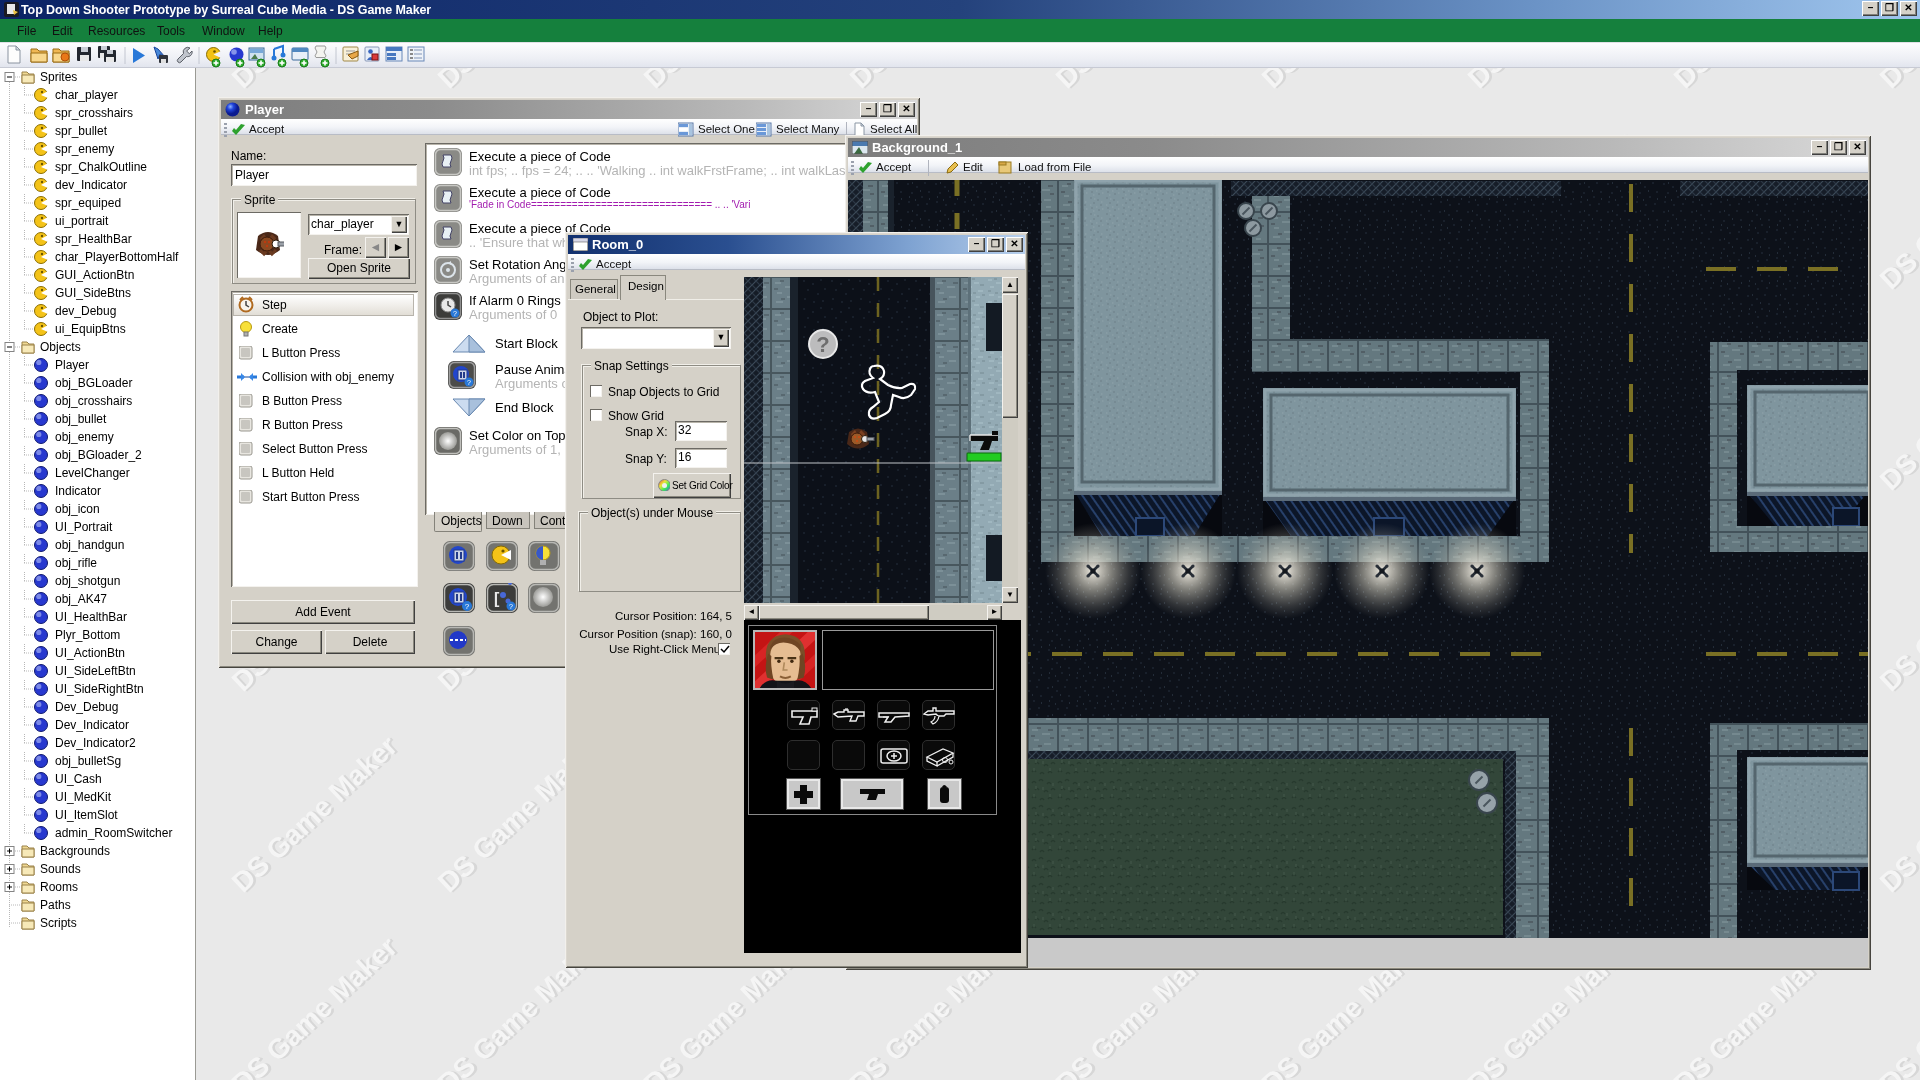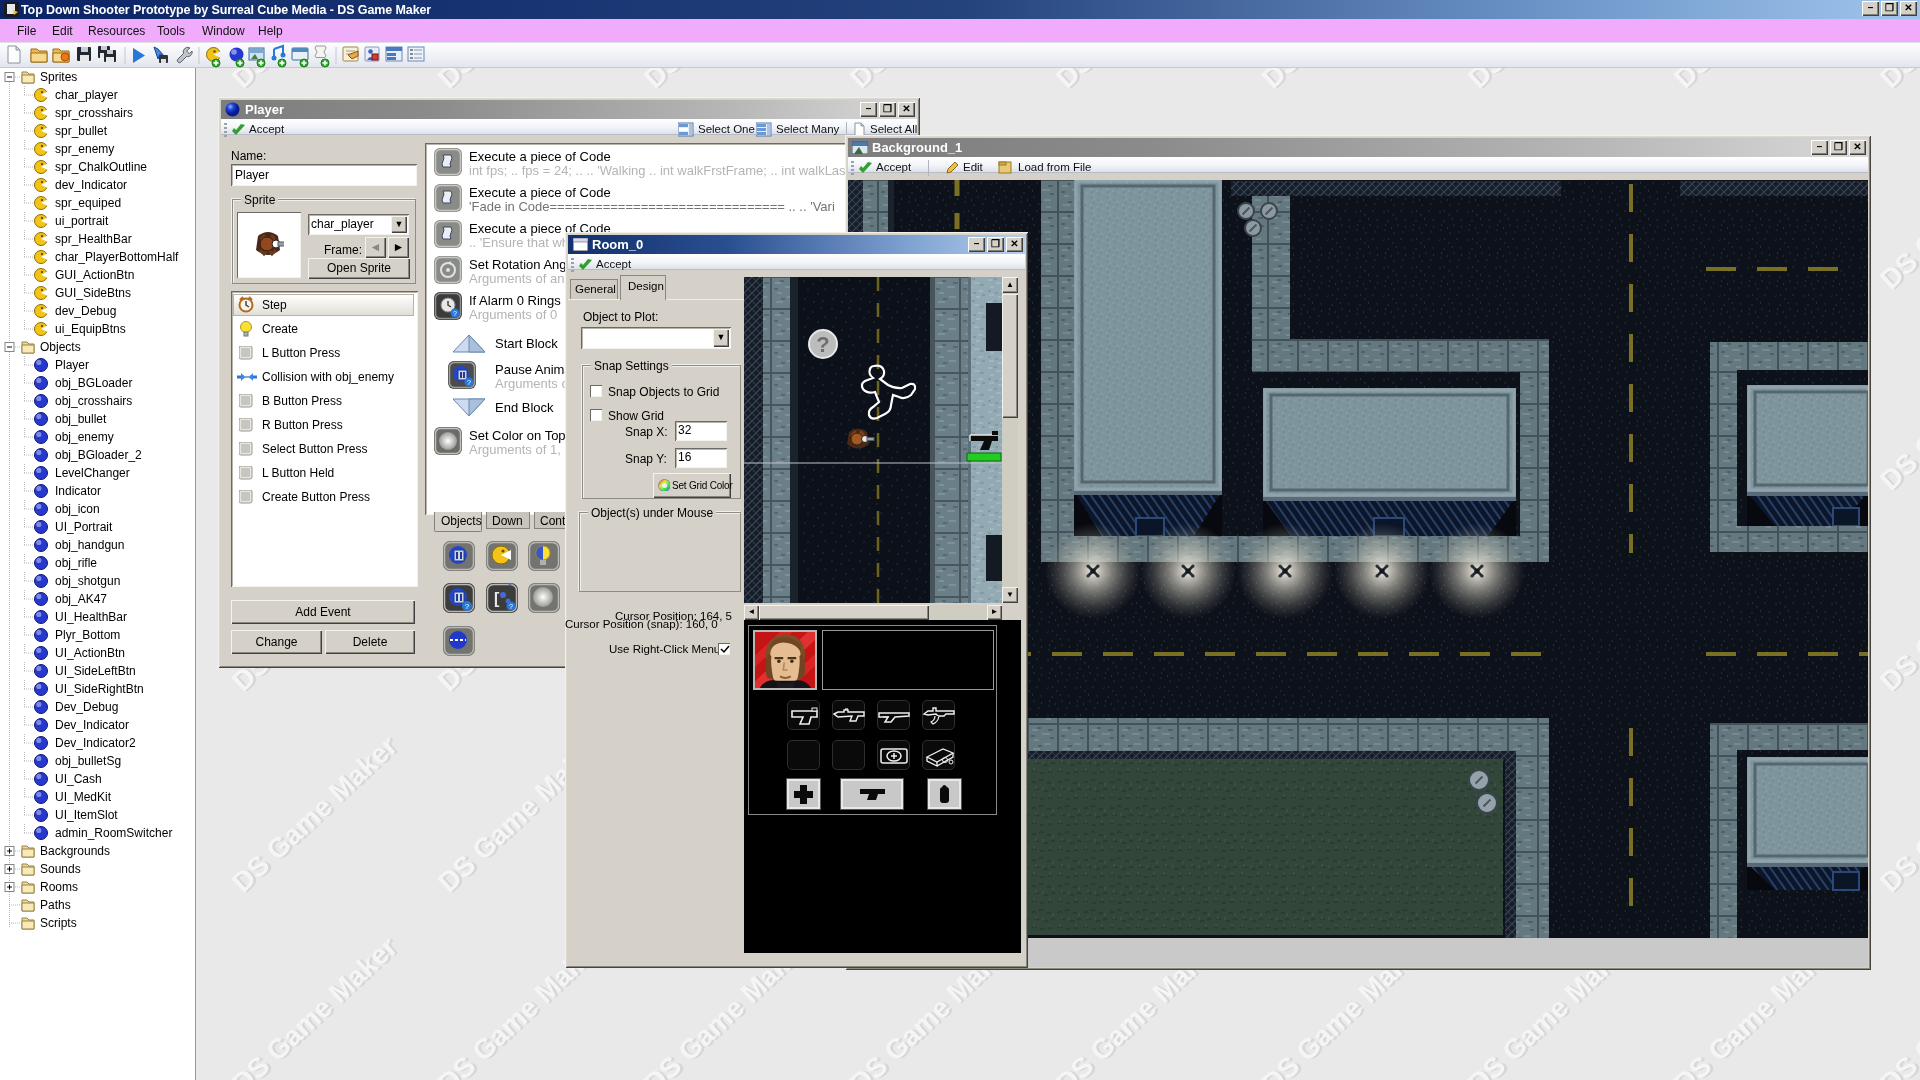--- a/index.html
+++ b/index.html
@@ -1,18 +1,18 @@
 <!DOCTYPE html>
 <html><head><meta charset="utf-8"><style>
 *{margin:0;padding:0;box-sizing:border-box}
 html,body{width:1920px;height:1080px;overflow:hidden;font-family:"Liberation Sans",sans-serif;background:#e9e9e9}
 .abs{position:absolute}
 #titlebar{position:absolute;left:0;top:0;width:1920px;height:19px;background:linear-gradient(90deg,#0b2366 0%,#24427c 50%,#6b93c6 80%,#a0c6ee 100%)}
 #titlebar .txt{position:absolute;left:21px;top:2.5px;color:#fff;font-size:12.5px;font-weight:bold;letter-spacing:-0.1px}
-#menubar{position:absolute;left:0;top:19px;width:1920px;height:24px;background:#f0abfc;border-bottom:1px solid #e0e0e6}
+#menubar{position:absolute;left:0;top:19px;width:1920px;height:24px;background:#15803d;border-bottom:1px solid #e0e0e6}
 #menubar span{position:absolute;top:5px;font-size:12px;color:#111}
 #toolbar{position:absolute;left:0;top:43px;width:1920px;height:25px;background:linear-gradient(180deg,#fdfdfe,#eceef4 70%,#e2e5ee);border-bottom:1px solid #c7cad4}
 #tree{position:absolute;left:0;top:68px;width:196px;height:1012px;background:#ffffff;border-right:1px solid #9a9a94}
 #desktop{position:absolute;left:197px;top:68px;width:1723px;height:1012px;background:#e9e9e9}
 
 .win{position:absolute;background:#d5d1c8;box-shadow:inset 1px 1px 0 #f2f0ec, inset -1px -1px 0 #46443e, inset 2px 2px 0 #dcd8d0, inset -2px -2px 0 #8a887e;}
 .cap{position:absolute;left:3px;top:3px;right:3px;height:19px;overflow:hidden}
 .cap.inactive{background:linear-gradient(90deg,#7d7d7d,#8b8b8b 30%,#b9b9b9 75%,#d9d9d9)}
 .cap.active{background:linear-gradient(90deg,#12306e,#2a4f90 35%,#7fa3d2 75%,#b7cfec)}
 .cap .t{position:absolute;left:24px;top:2px;color:#fff;font-weight:bold;font-size:13px}
@@ -720,40 +720,40 @@
         <div class="lbl" style="left:31px;top:151px">Select Button Press</div>
         <svg class="abs" style="left:8px;top:175px" width="14" height="14">
           <rect x="0" y="0" width="13" height="13" rx="2" fill="#e8e6e0" stroke="#9a9890"></rect>
           <rect x="2" y="2" width="9" height="9" rx="1" fill="#c8c6c0"></rect>
         </svg>
         <div class="lbl" style="left:31px;top:175px">L Button Held</div>
         <svg class="abs" style="left:8px;top:199px" width="14" height="14">
           <rect x="0" y="0" width="13" height="13" rx="2" fill="#e8e6e0" stroke="#9a9890"></rect>
           <rect x="2" y="2" width="9" height="9" rx="1" fill="#c8c6c0"></rect>
         </svg>
-        <div class="lbl" style="left:31px;top:199px">Create Button Press</div>
+        <div class="lbl" style="left:31px;top:199px">Start Button Press</div>
       </div>
       <div class="btn" style="left:13px;top:503px;width:184px;height:24px;line-height:24px">Add Event</div>
       <div class="btn" style="left:13px;top:533px;width:91px;height:24px;line-height:24px">Change</div>
       <div class="btn" style="left:107px;top:533px;width:90px;height:24px;line-height:24px">Delete</div>
       <div class="abs" style="left:207px;top:46px;width:483px;height:372px;background:#fff;box-shadow:inset 1px 1px 0 #6c6a64,inset -1px -1px 0 #f4f2ee,inset 2px 2px 0 #b8b4aa">
         <svg class="abs" style="left:9px;top:5px" width="29" height="29">
           <rect x="0" y="0" width="28" height="28" rx="6" fill="#8a8a86"></rect>
           <rect x="1.5" y="1.5" width="25" height="25" rx="5" fill="none" stroke="#c8c8c4" stroke-width="1.5"></rect>
           <path d="M9 7 h8 q2 3 0 6 q-2 3 0 6 h-8 q-2-3 0-6 q2-3 0-6Z" fill="#e8f0f4" stroke="#446" stroke-width="1"></path>
         </svg>
         <div class="lbl" style="left:44px;top:6px;font-size:13px">Execute a piece of Code</div>
         <div class="lbl" style="left:44px;top:20px;font-size:13px;color:#b4b4b4">int fps; .. fps = 24; ..  .. 'Walking .. int walkFrstFrame; .. int walkLastFram</div>
         <svg class="abs" style="left:9px;top:41px" width="29" height="29">
           <rect x="0" y="0" width="28" height="28" rx="6" fill="#8a8a86"></rect>
           <rect x="1.5" y="1.5" width="25" height="25" rx="5" fill="none" stroke="#c8c8c4" stroke-width="1.5"></rect>
           <path d="M9 7 h8 q2 3 0 6 q-2 3 0 6 h-8 q-2-3 0-6 q2-3 0-6Z" fill="#e8f0f4" stroke="#446" stroke-width="1"></path>
         </svg>
         <div class="lbl" style="left:44px;top:42px;font-size:13px">Execute a piece of Code</div>
-        <div class="lbl" style="left:44px;top:56px;font-size:13px;color:#737373">'Fade in Code=============================== ..  .. 'Vari</div>
+        <div class="lbl" style="left:44px;top:56px;font-size:10px;color:#a21caf">'Fade in Code=============================== ..  .. 'Vari</div>
         <svg class="abs" style="left:9px;top:77px" width="29" height="29">
           <rect x="0" y="0" width="28" height="28" rx="6" fill="#8a8a86"></rect>
           <rect x="1.5" y="1.5" width="25" height="25" rx="5" fill="none" stroke="#c8c8c4" stroke-width="1.5"></rect>
           <path d="M9 7 h8 q2 3 0 6 q-2 3 0 6 h-8 q-2-3 0-6 q2-3 0-6Z" fill="#e8f0f4" stroke="#446" stroke-width="1"></path>
         </svg>
         <div class="lbl" style="left:44px;top:78px;font-size:13px">Execute a piece of Code</div>
         <div class="lbl" style="left:44px;top:92px;font-size:13px;color:#b4b4b4">.. 'Ensure that whe</div>
         <svg class="abs" style="left:9px;top:113px" width="29" height="29">
           <rect x="0" y="0" width="28" height="28" rx="6" fill="#8a8a86"></rect>
           <rect x="1.5" y="1.5" width="25" height="25" rx="5" fill="none" stroke="#c8c8c4" stroke-width="1.5"></rect>
@@ -1133,21 +1133,21 @@
             <stop offset="100%" stop-color="#3a5ae8"></stop>
           </linearGradient>
         </defs>
         <circle cx="6.5" cy="6.5" r="6" fill="url(#cw1)" stroke="#888"></circle>
         <circle cx="6.5" cy="6.5" r="2.5" fill="#f0f0f0"></circle>
       </svg>
       <div class="gb" style="left:14px;top:280px;width:162px;height:80px">
         <div class="gl">Object(s) under Mouse</div>
       </div>
       <div class="lbl" style="left:0;top:378px;width:167px;text-align:right;font-size:11.5px">Cursor Position: 164, 5</div>
-      <div class="lbl" style="left:0;top:386px;width:167px;text-align:left;font-size:11.5px">Cursor Position (snap): 160, 0</div>
+      <div class="lbl" style="left:0;top:396px;width:167px;text-align:right;font-size:11.5px">Cursor Position (snap): 160, 0</div>
       <div class="lbl" style="left:44px;top:411px;font-size:11.5px">Use Right-Click Menu</div>
       <div class="ck" style="left:153px;top:411px"></div>
       <svg class="abs" style="left:155px;top:413px;z-index:2" width="10" height="9">
         <path d="M1 4 L4 7 L9 1" stroke="#000" stroke-width="1.5" fill="none"></path>
       </svg>
       <div class="abs" style="left:179px;top:45px;width:258px;height:326px;overflow:hidden"><svg width="258" height="326">
           <defs>
 <pattern id="rtile" width="27" height="32" patternUnits="userSpaceOnUse">
  <rect width="27" height="32" fill="#6b7f88"></rect>
               <rect width="27" height="32" fill="none" stroke="#48575e" stroke-width="2"></rect>

